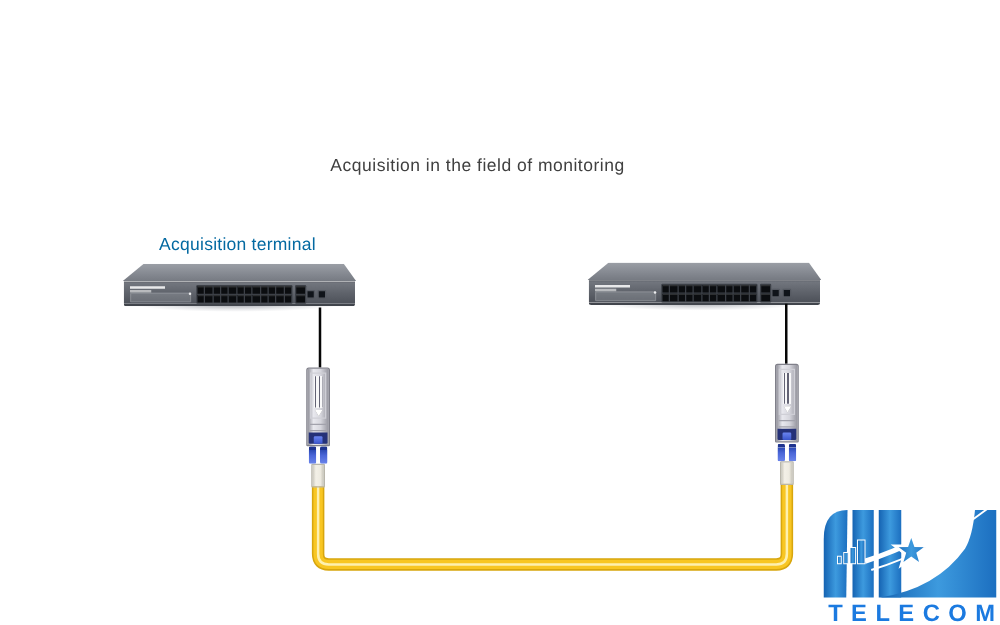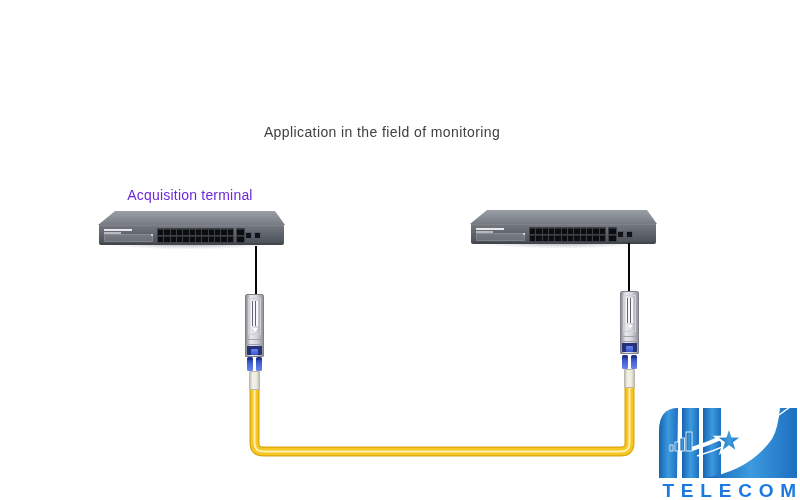--- a/index.html
+++ b/index.html
@@ -2,21 +2,21 @@
 <html><head>
 <meta charset="utf-8">
 <style>
   html,body{margin:0;padding:0;background:#fff;}
   .stage{position:relative;width:800px;height:500px;background:#ffffff;overflow:hidden;
          font-family:"Liberation Sans", sans-serif;}
 
   
   .caption{position:absolute;text-align:center;color:#3d3d3d;}
   #diagram-title{left:232px;top:124px;width:300px;font-size:14px;letter-spacing:.4px;color:#404040;}
-  .dev-label{position:absolute;width:200px;text-align:center;font-size:14px;color:#6d28d9;letter-spacing:.2px;}
+  .dev-label{position:absolute;width:200px;text-align:center;font-size:14px;color:#0369a1;letter-spacing:.2px;}
   #label-left{left:90px;top:187px;}
   #label-right{left:463px;top:187px;}
   #fiber-label{left:296px;top:426px;width:300px;font-size:14px;color:#2d2d2d;letter-spacing:.3px;}
 
   
   .switch{position:absolute;width:187px;height:34px;}
   #switch-left{left:98px;top:211px;}
   #switch-right{left:470px;top:210px;}
   .sw-shadow{position:absolute;left:-9px;right:-3px;top:32px;height:7px;
     background:radial-gradient(50% 100% at 50% 10%, rgba(105,110,120,.55), rgba(150,155,165,.22) 55%, rgba(255,255,255,0) 82%);}
@@ -78,21 +78,21 @@
 
   
   .overlay{position:absolute;left:0;top:0;width:800px;height:500px;pointer-events:none;}
   .logo-word{font-family:"Liberation Sans", sans-serif;font-weight:bold;font-size:19px;letter-spacing:.5px;}
 </style>
 </head>
 <body>
 
 <div class="stage">
 
-  <div class="caption" id="diagram-title">Application in the field of monitoring</div>
+  <div class="caption" id="diagram-title">Acquisition in the field of monitoring</div>
   <div class="dev-label" id="label-left">Acquisition terminal</div>
 
   <div class="switch" id="switch-left">
     <div class="sw-shadow"></div>
     <div class="sw-top"></div>
     <div class="sw-front">
       <div class="sw-text"></div>
       <div class="sw-panel"></div>
       <div class="sw-led"></div>
       <div class="sw-ports">

